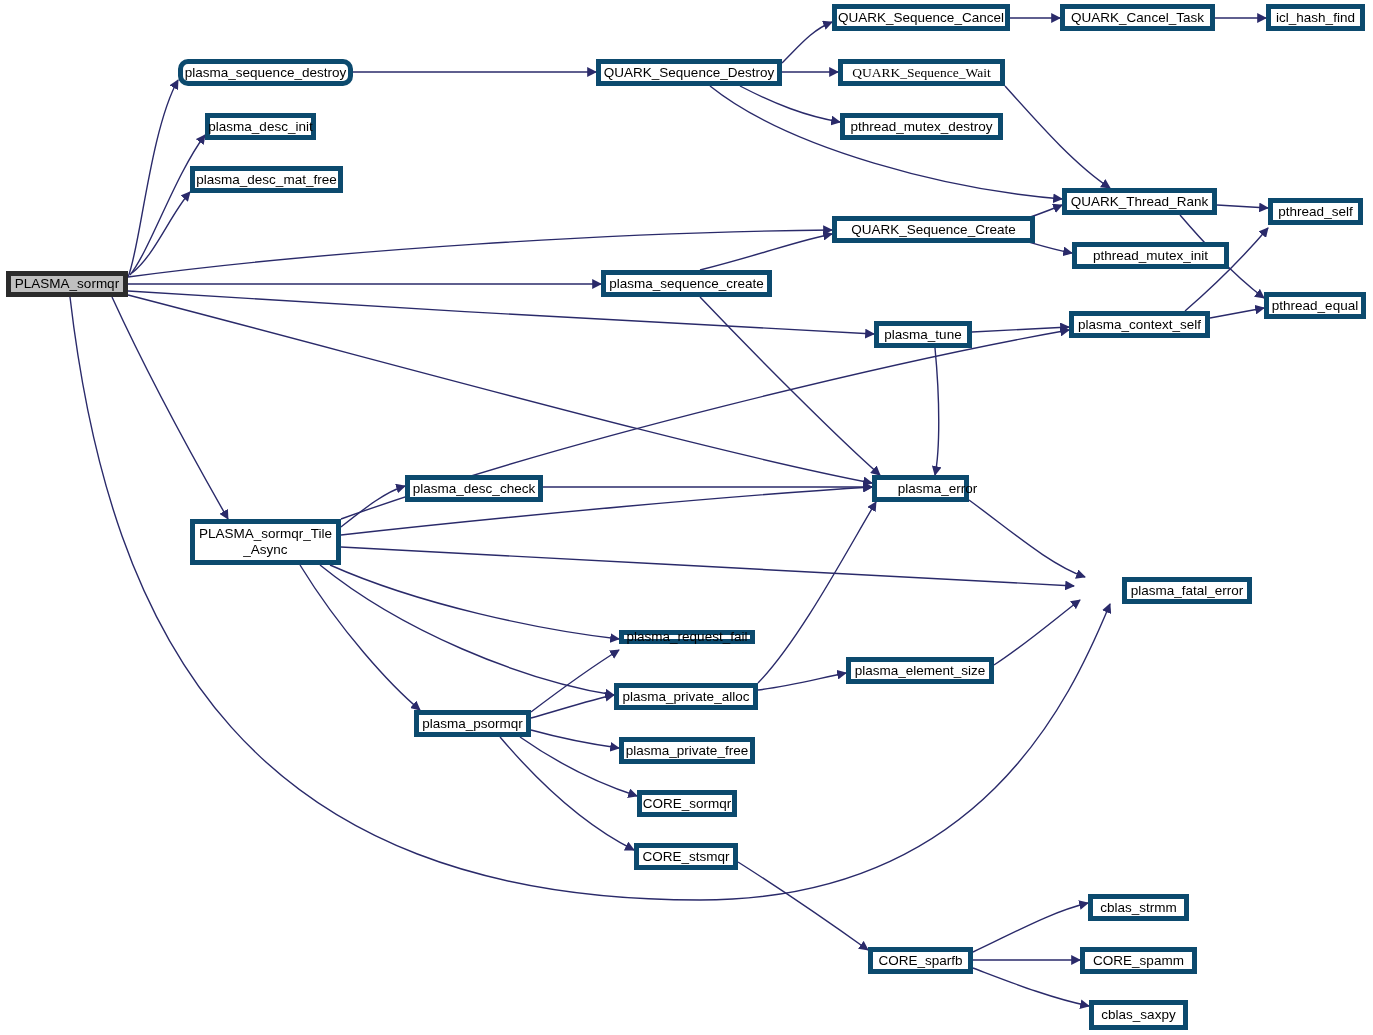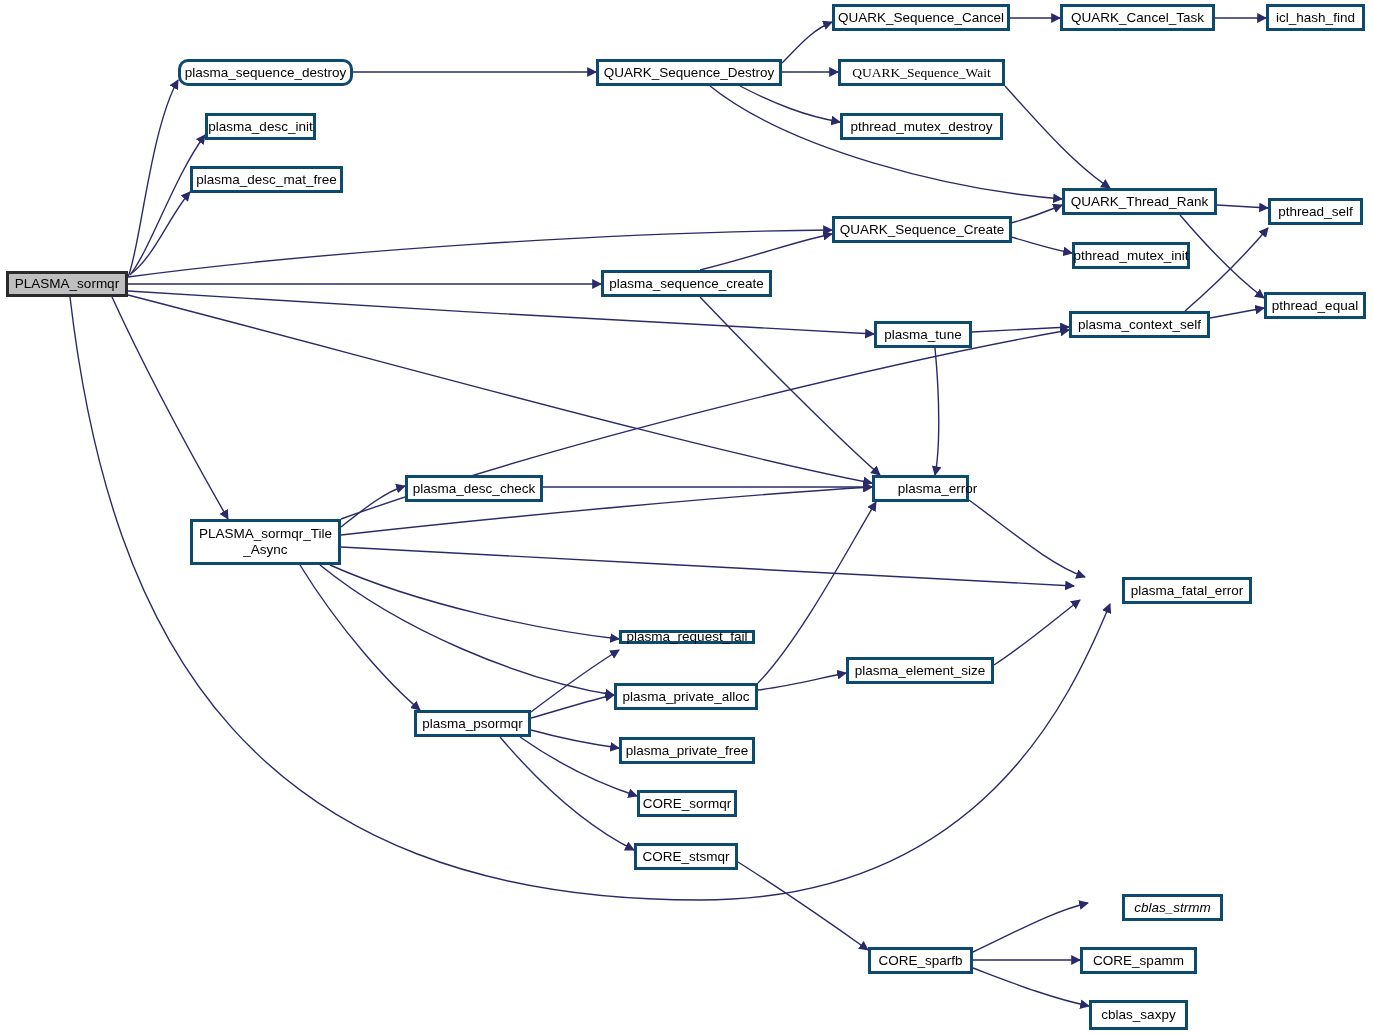--- a/index.html
+++ b/index.html
@@ -19,21 +19,21 @@
     position: absolute;
     left: 0;
     top: 0;
     width: 1373px;
     height: 1035px;
     pointer-events: none;
   }
   .node {
     position: absolute;
     box-sizing: border-box;
-    border: 3px solid #0c4a6e;
+    border: 5px solid #0c4a6e;
     background: #ffffff;
     color: #000000;
     font-size: 13.5px;
     line-height: 1.15;
     display: flex;
     align-items: center;
     justify-content: center;
     text-align: center;
     white-space: pre-line;
     letter-spacing: 0px;
@@ -112,38 +112,38 @@
       <div class="node" style="left: 178px; top: 59px; width: 175px; height: 27px; border-radius: 10px;">plasma_sequence_destroy</div>
       <div class="node" style="left: 205px; top: 113px; width: 111px; height: 27px;">plasma_desc_init</div>
       <div class="node" style="left: 190px; top: 166px; width: 153px; height: 27px;">plasma_desc_mat_free</div>
       <div class="node" style="left: 596px; top: 59px; width: 186px; height: 27px;">QUARK_Sequence_Destroy</div>
       <div class="node" style="left: 832px; top: 4px; width: 178px; height: 27px;">QUARK_Sequence_Cancel</div>
       <div class="node" style="left: 838px; top: 59px; width: 167px; height: 27px; font-family: Liberation Serif, serif;">QUARK_Sequence_Wait</div>
       <div class="node" style="left: 840px; top: 113px; width: 163px; height: 27px;">pthread_mutex_destroy</div>
       <div class="node" style="left: 1060px; top: 4px; width: 155px; height: 27px;">QUARK_Cancel_Task</div>
       <div class="node" style="left: 1266px; top: 4px; width: 99px; height: 27px;">icl_hash_find</div>
       <div class="node" style="left: 1062px; top: 188px; width: 155px; height: 27px;">QUARK_Thread_Rank</div>
-      <div class="node" style="left: 832px; top: 216px; width: 180px; height: 27px;">QUARK_Sequence_Create</div>
-      <div class="node" style="left: 1072px; top: 242px; width: 118px; height: 27px;">pthread_mutex_init</div>
+      <div class="node" style="left: 832px; top: 216px; width: 203px; height: 27px;">QUARK_Sequence_Create</div>
+      <div class="node" style="left: 1072px; top: 242px; width: 157px; height: 27px;">pthread_mutex_init</div>
       <div class="node" style="left: 1268px; top: 198px; width: 95px; height: 27px;">pthread_self</div>
       <div class="node" style="left: 1264px; top: 292px; width: 102px; height: 27px;">pthread_equal</div>
       <div class="node" style="left: 601px; top: 270px; width: 171px; height: 27px;">plasma_sequence_create</div>
       <div class="node" style="left: 1069px; top: 311px; width: 141px; height: 27px;">plasma_context_self</div>
       <div class="node" style="left: 874px; top: 321px; width: 98px; height: 27px;">plasma_tune</div>
       <div class="node" style="left: 405px; top: 475px; width: 138px; height: 27px;">plasma_desc_check</div>
       <div class="node" style="left: 872px; top: 475px; width: 97px; height: 27px; padding-left: 34px;">plasma_error</div>
       <div class="node" style="left: 190px; top: 519px; width: 151px; height: 46px;">PLASMA_sormqr_Tile
 _Async</div>
       <div class="node" style="left: 1074px; top: 577px; width: 130px; height: 27px; margin-left: 48px;">plasma_fatal_error</div>
       <div class="node" style="left: 619px; top: 630px; width: 136px; height: 14px;">plasma_request_fail</div>
       <div class="node" style="left: 846px; top: 657px; width: 148px; height: 27px;">plasma_element_size</div>
       <div class="node" style="left: 614px; top: 683px; width: 144px; height: 27px;">plasma_private_alloc</div>
       <div class="node" style="left: 414px; top: 710px; width: 117px; height: 27px;">plasma_psormqr</div>
       <div class="node" style="left: 619px; top: 737px; width: 136px; height: 27px;">plasma_private_free</div>
       <div class="node" style="left: 637px; top: 790px; width: 100px; height: 27px;">CORE_sormqr</div>
       <div class="node" style="left: 634px; top: 843px; width: 104px; height: 27px;">CORE_stsmqr</div>
       <div class="node" style="left: 868px; top: 947px; width: 105px; height: 27px;">CORE_sparfb</div>
-      <div class="node" style="left: 1122px; top: 894px; width: 101px; height: 27px; font-style: italic;">cblas_strmm</div>
+      <div class="node" style="left: 1088px; top: 894px; width: 101px; height: 27px;">cblas_strmm</div>
       <div class="node" style="left: 1080px; top: 947px; width: 117px; height: 27px;">CORE_spamm</div>
       <div class="node" style="left: 1089px; top: 1000px; width: 99px; height: 30px;">cblas_saxpy</div>
     </div>
 
 </div>
 
 </body></html>

